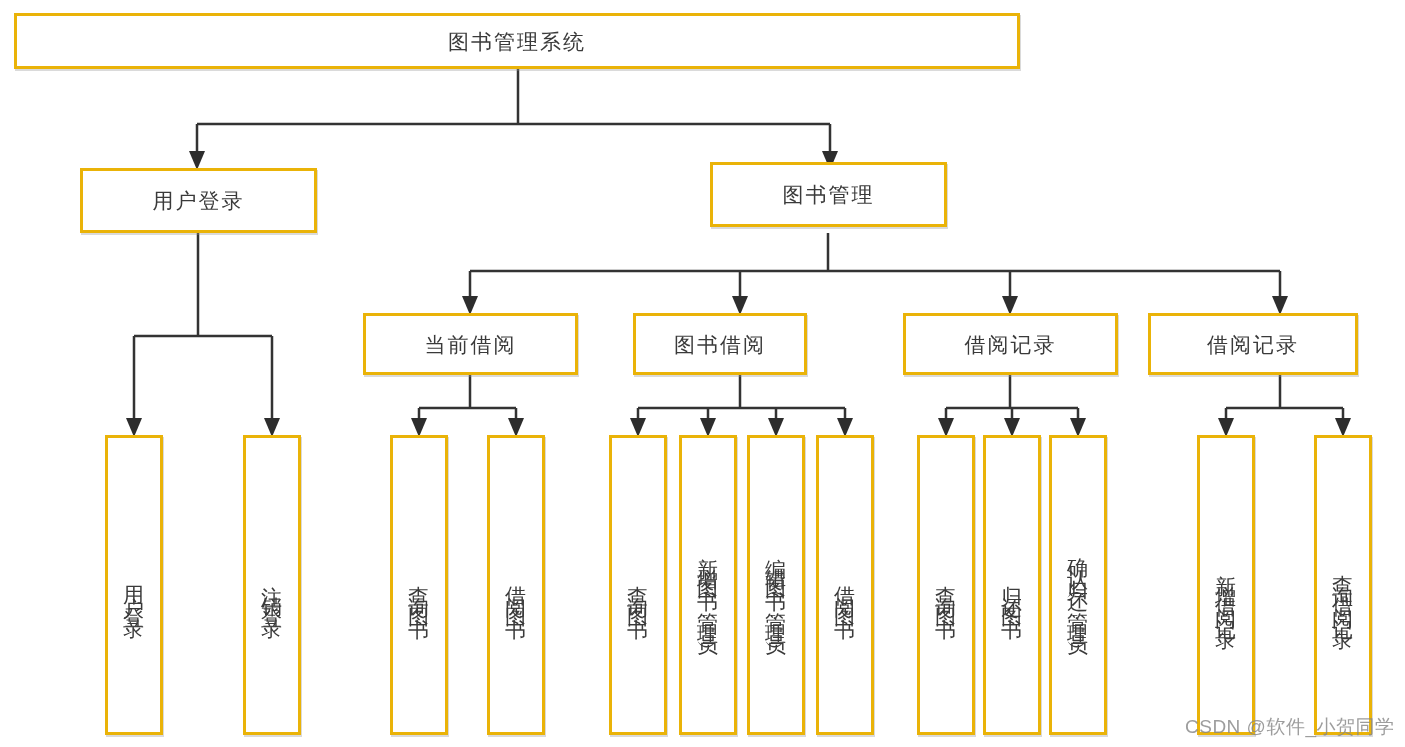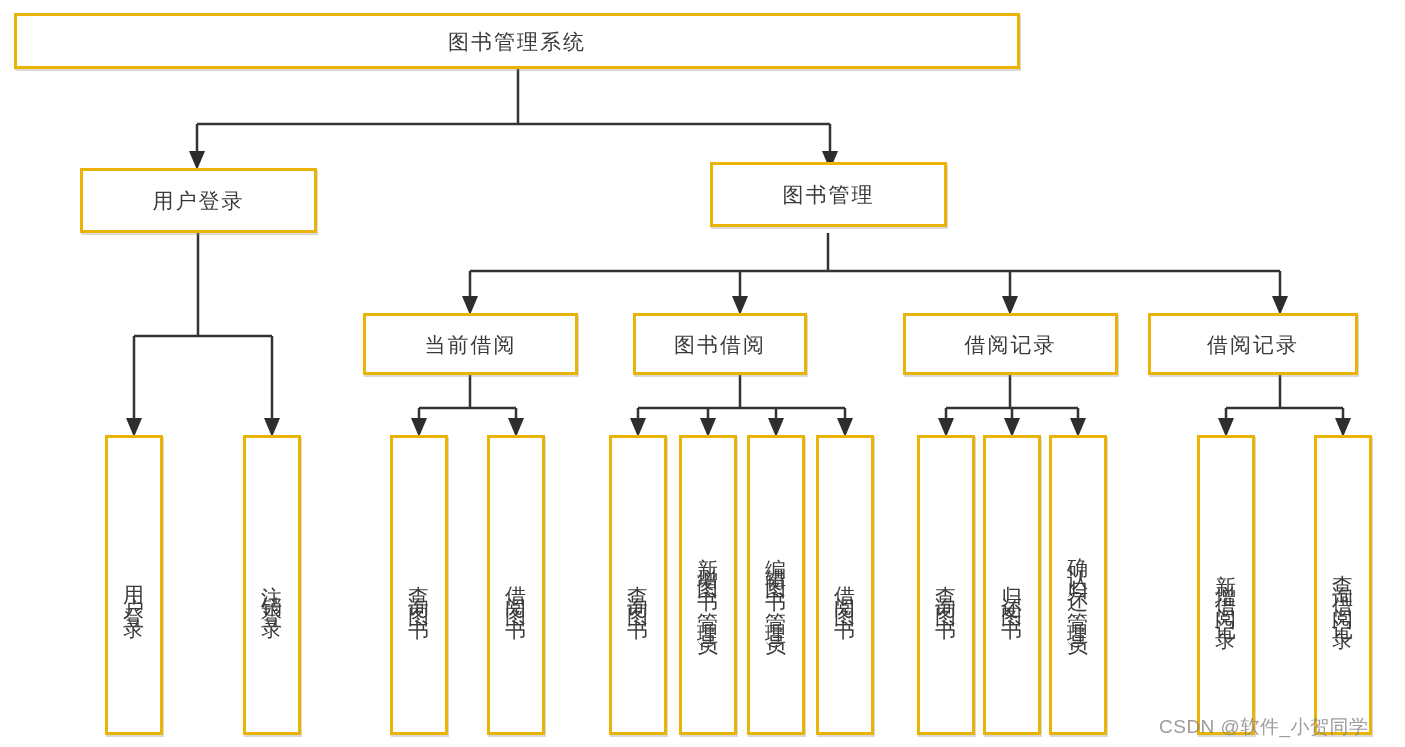--- a/index.html
+++ b/index.html
@@ -15,21 +15,21 @@
   }
   .hlabel {
     font-size:21px; color:#3a3a3a; letter-spacing:2px; white-space:nowrap; line-height:1;
   }
   .leaf { width:58px; top:435px; height:300px; }
   .vlabel {
     writing-mode:vertical-rl; text-orientation:mixed;
     font-size:21px; color:#3a3a3a; letter-spacing:11px; line-height:1; margin-bottom:-11px;
   }
   #watermark {
-    position:absolute; left:1159px; top:716px; font-size:19px; letter-spacing:0.5px;
+    position:absolute; left:1185px; top:716px; font-size:19px; letter-spacing:0.5px;
     color:rgba(136,136,136,0.82); white-space:nowrap; z-index:5; line-height:1.2;
   }
 </style>
 </head>
 <body>
 
 <div id="canvas">
 
   <svg id="wires" viewBox="0 0 1405 747" xmlns="http://www.w3.org/2000/svg">
     <path fill="none" stroke="#333333" stroke-width="2.5" d="M518 69 V124 M197 124 H830 M197 124 V152 M830 124 V152

